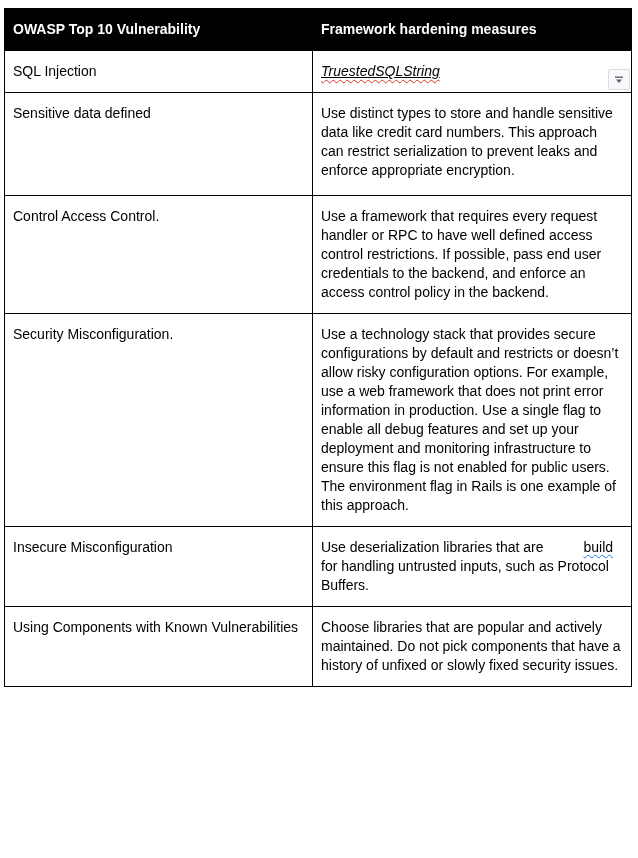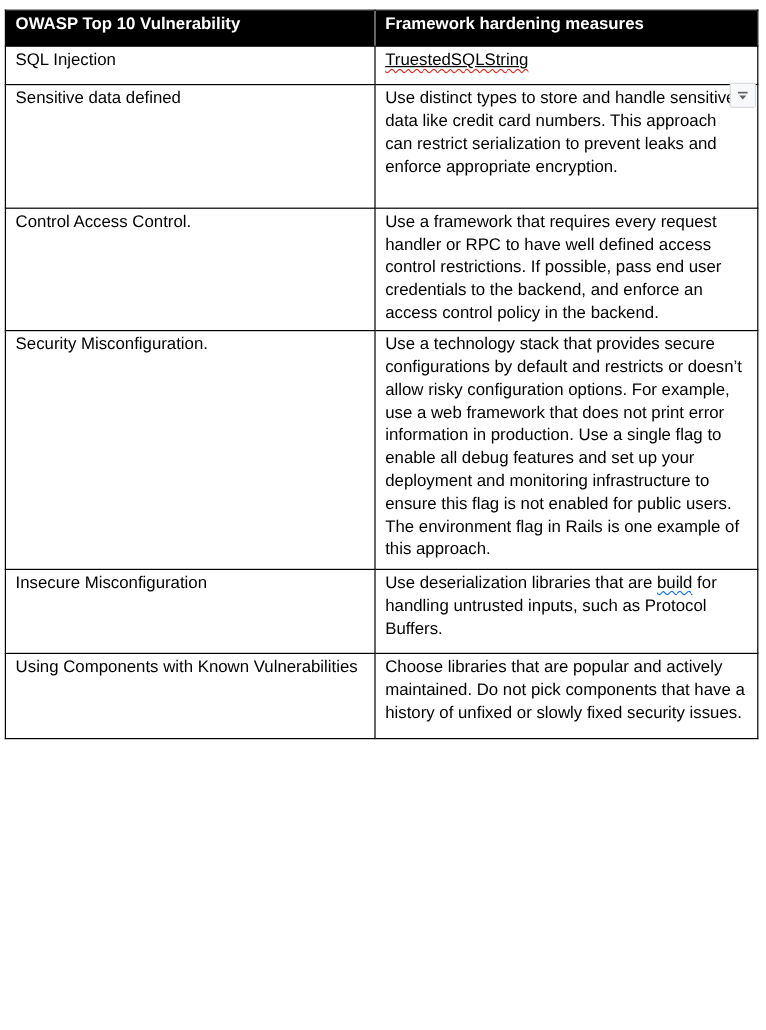--- a/index.html
+++ b/index.html
@@ -27,41 +27,43 @@
   table.doc-table {
     position: absolute;
     left: 4px; top: 8px;
     width: 627px;
     border-collapse: collapse;
     table-layout: fixed;
   }
   .doc-table th, .doc-table td {
     border: 1px solid var(--border);
     vertical-align: top;
-    padding: 1px 8px;
+    padding: 11px 8px;
     font-size: 14px;
     line-height: 19px;
     text-align: left;
     overflow: hidden;
   }
   .doc-table th {
     background: var(--header_bg);
     color: var(--header_text);
     font-weight: bold;
   }
   .u-solid { text-decoration: underline; }
   .sq-red {
     text-decoration: underline wavy var(--spell_red);
     text-decoration-thickness: 1px;
     text-underline-offset: 3px;
+    font-style: italic;
   }
   .sq-blue {
     text-decoration: underline wavy var(--grammar_blue);
     text-decoration-thickness: 1px;
     text-underline-offset: 2px;
+    margin-left: 36px;
   }
   .dropdown-btn {
     position: absolute;
     left: 608px; top: 69px;
     width: 22px; height: 21px;
     background: var(--dropdown_bg);
     border: 1px solid var(--dropdown_border);
     border-radius: 2px;
     padding: 0;
     display: flex;

